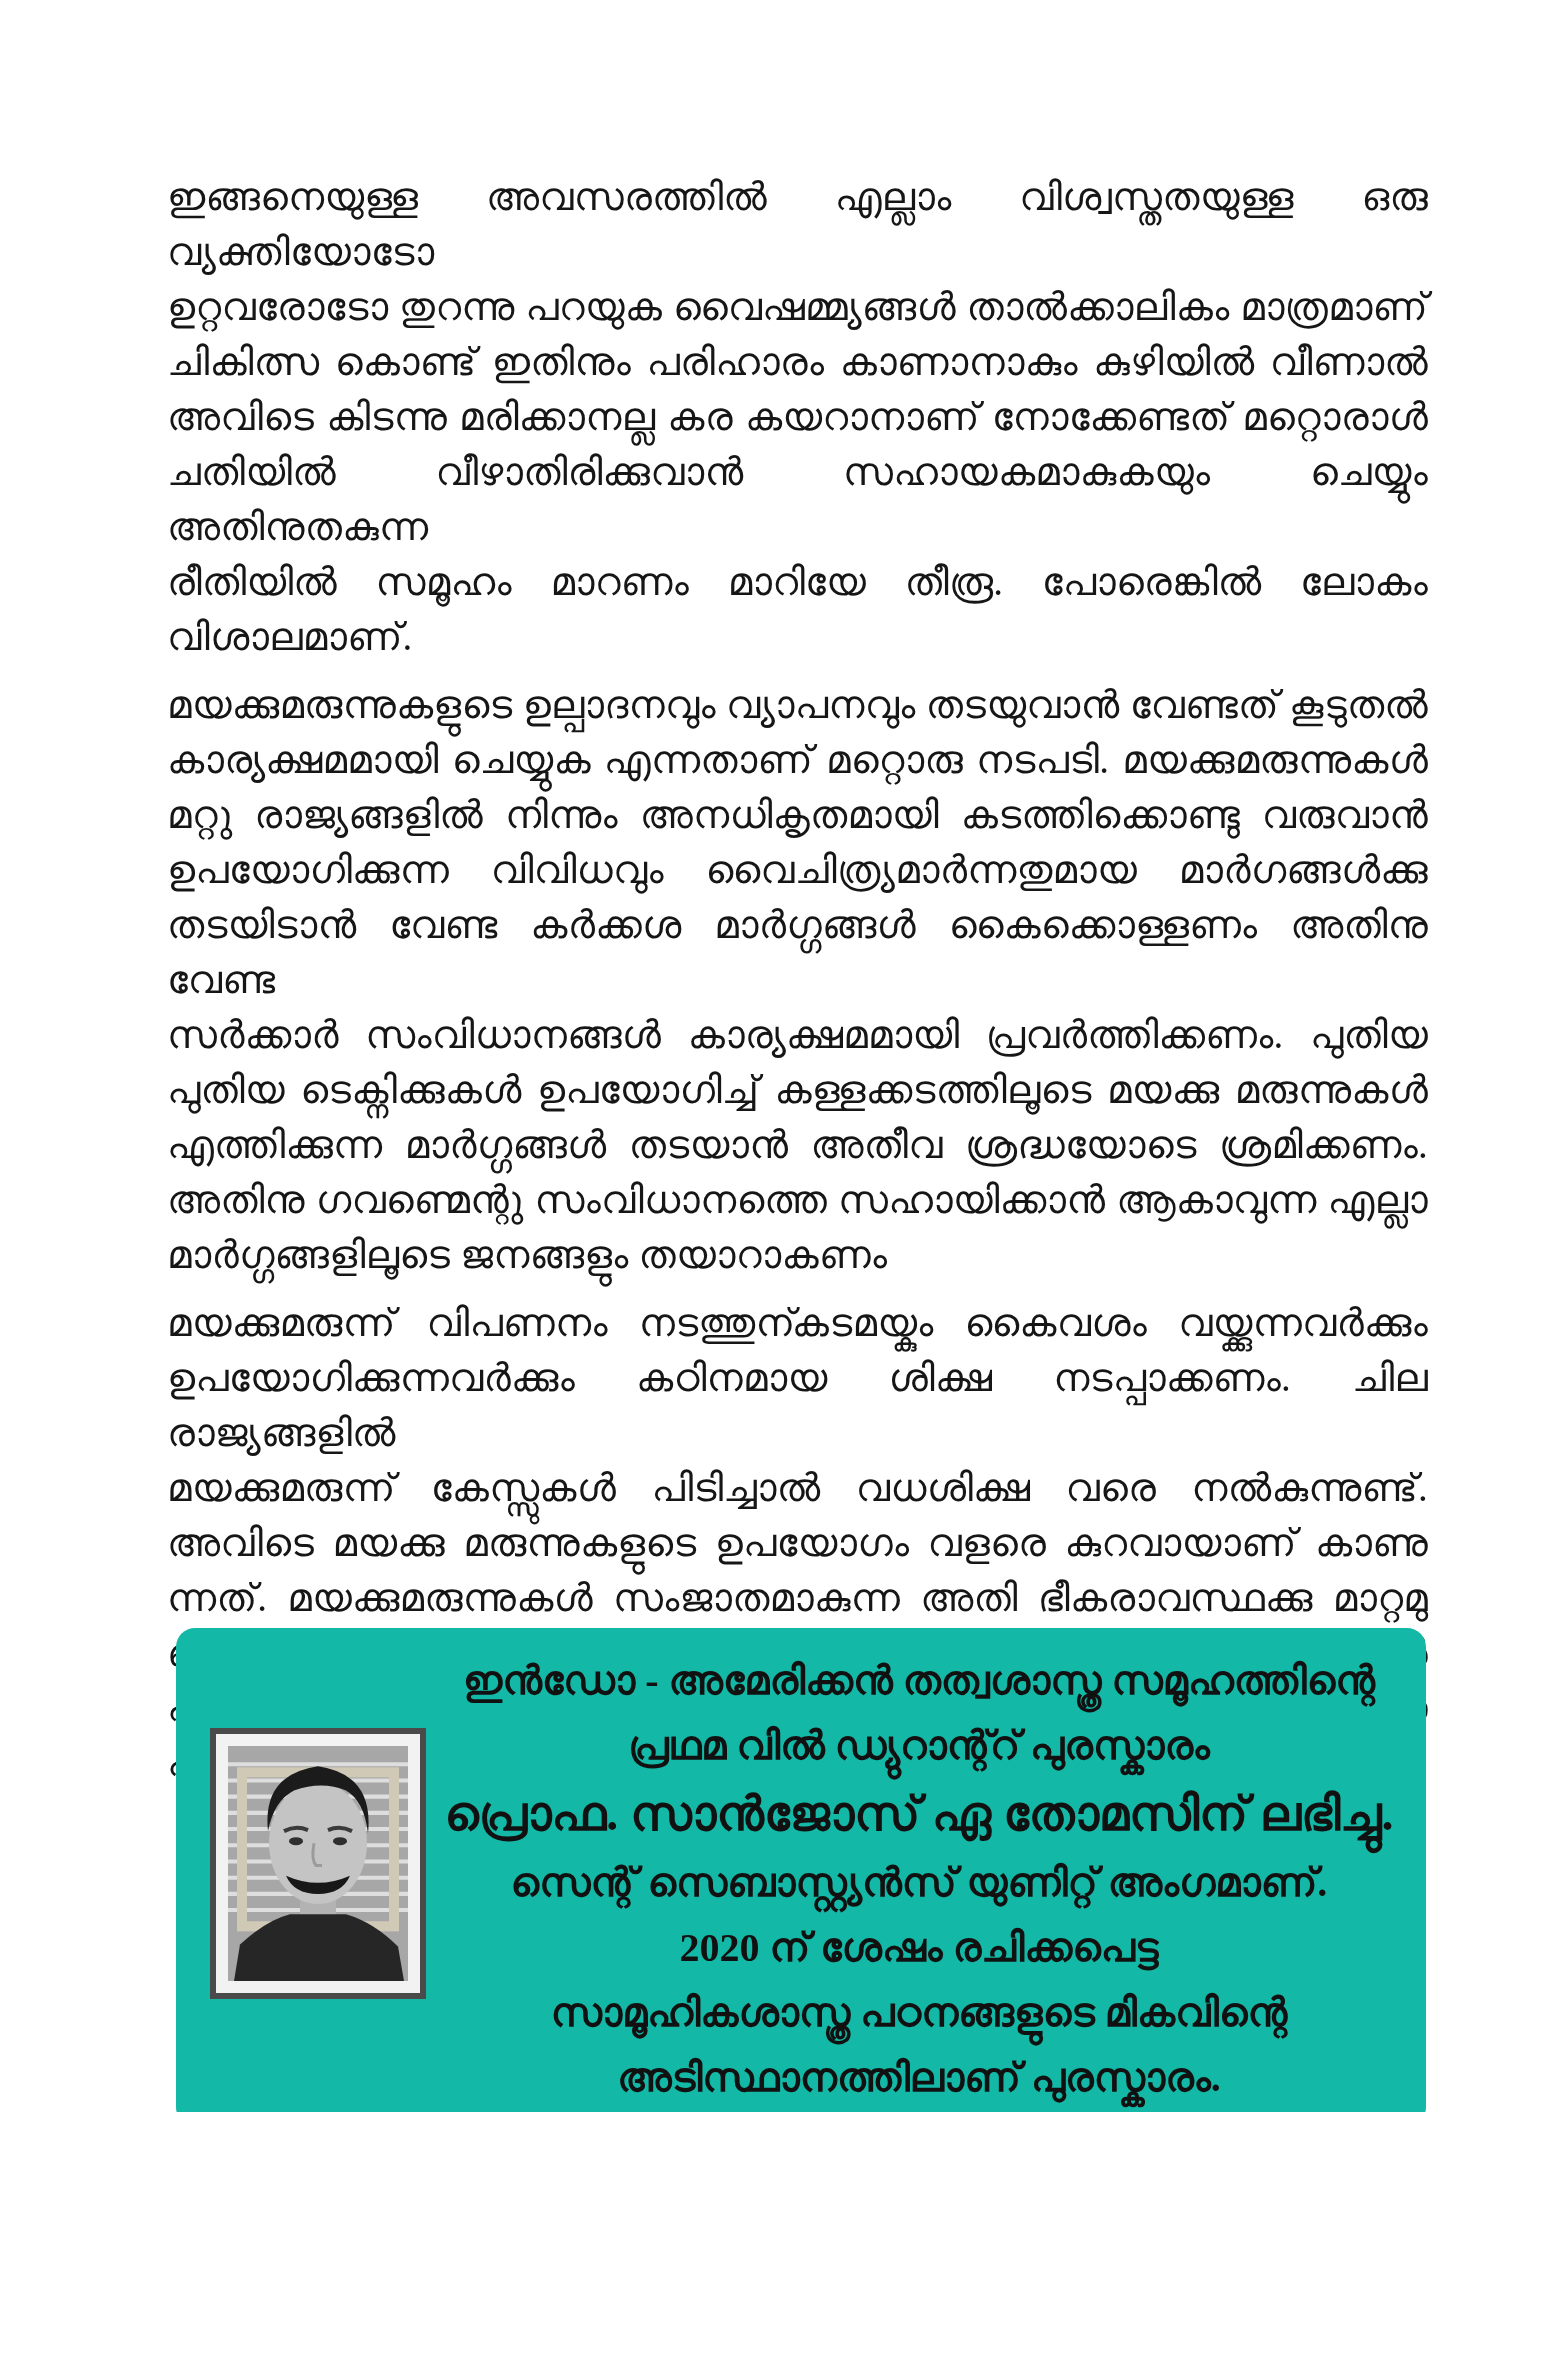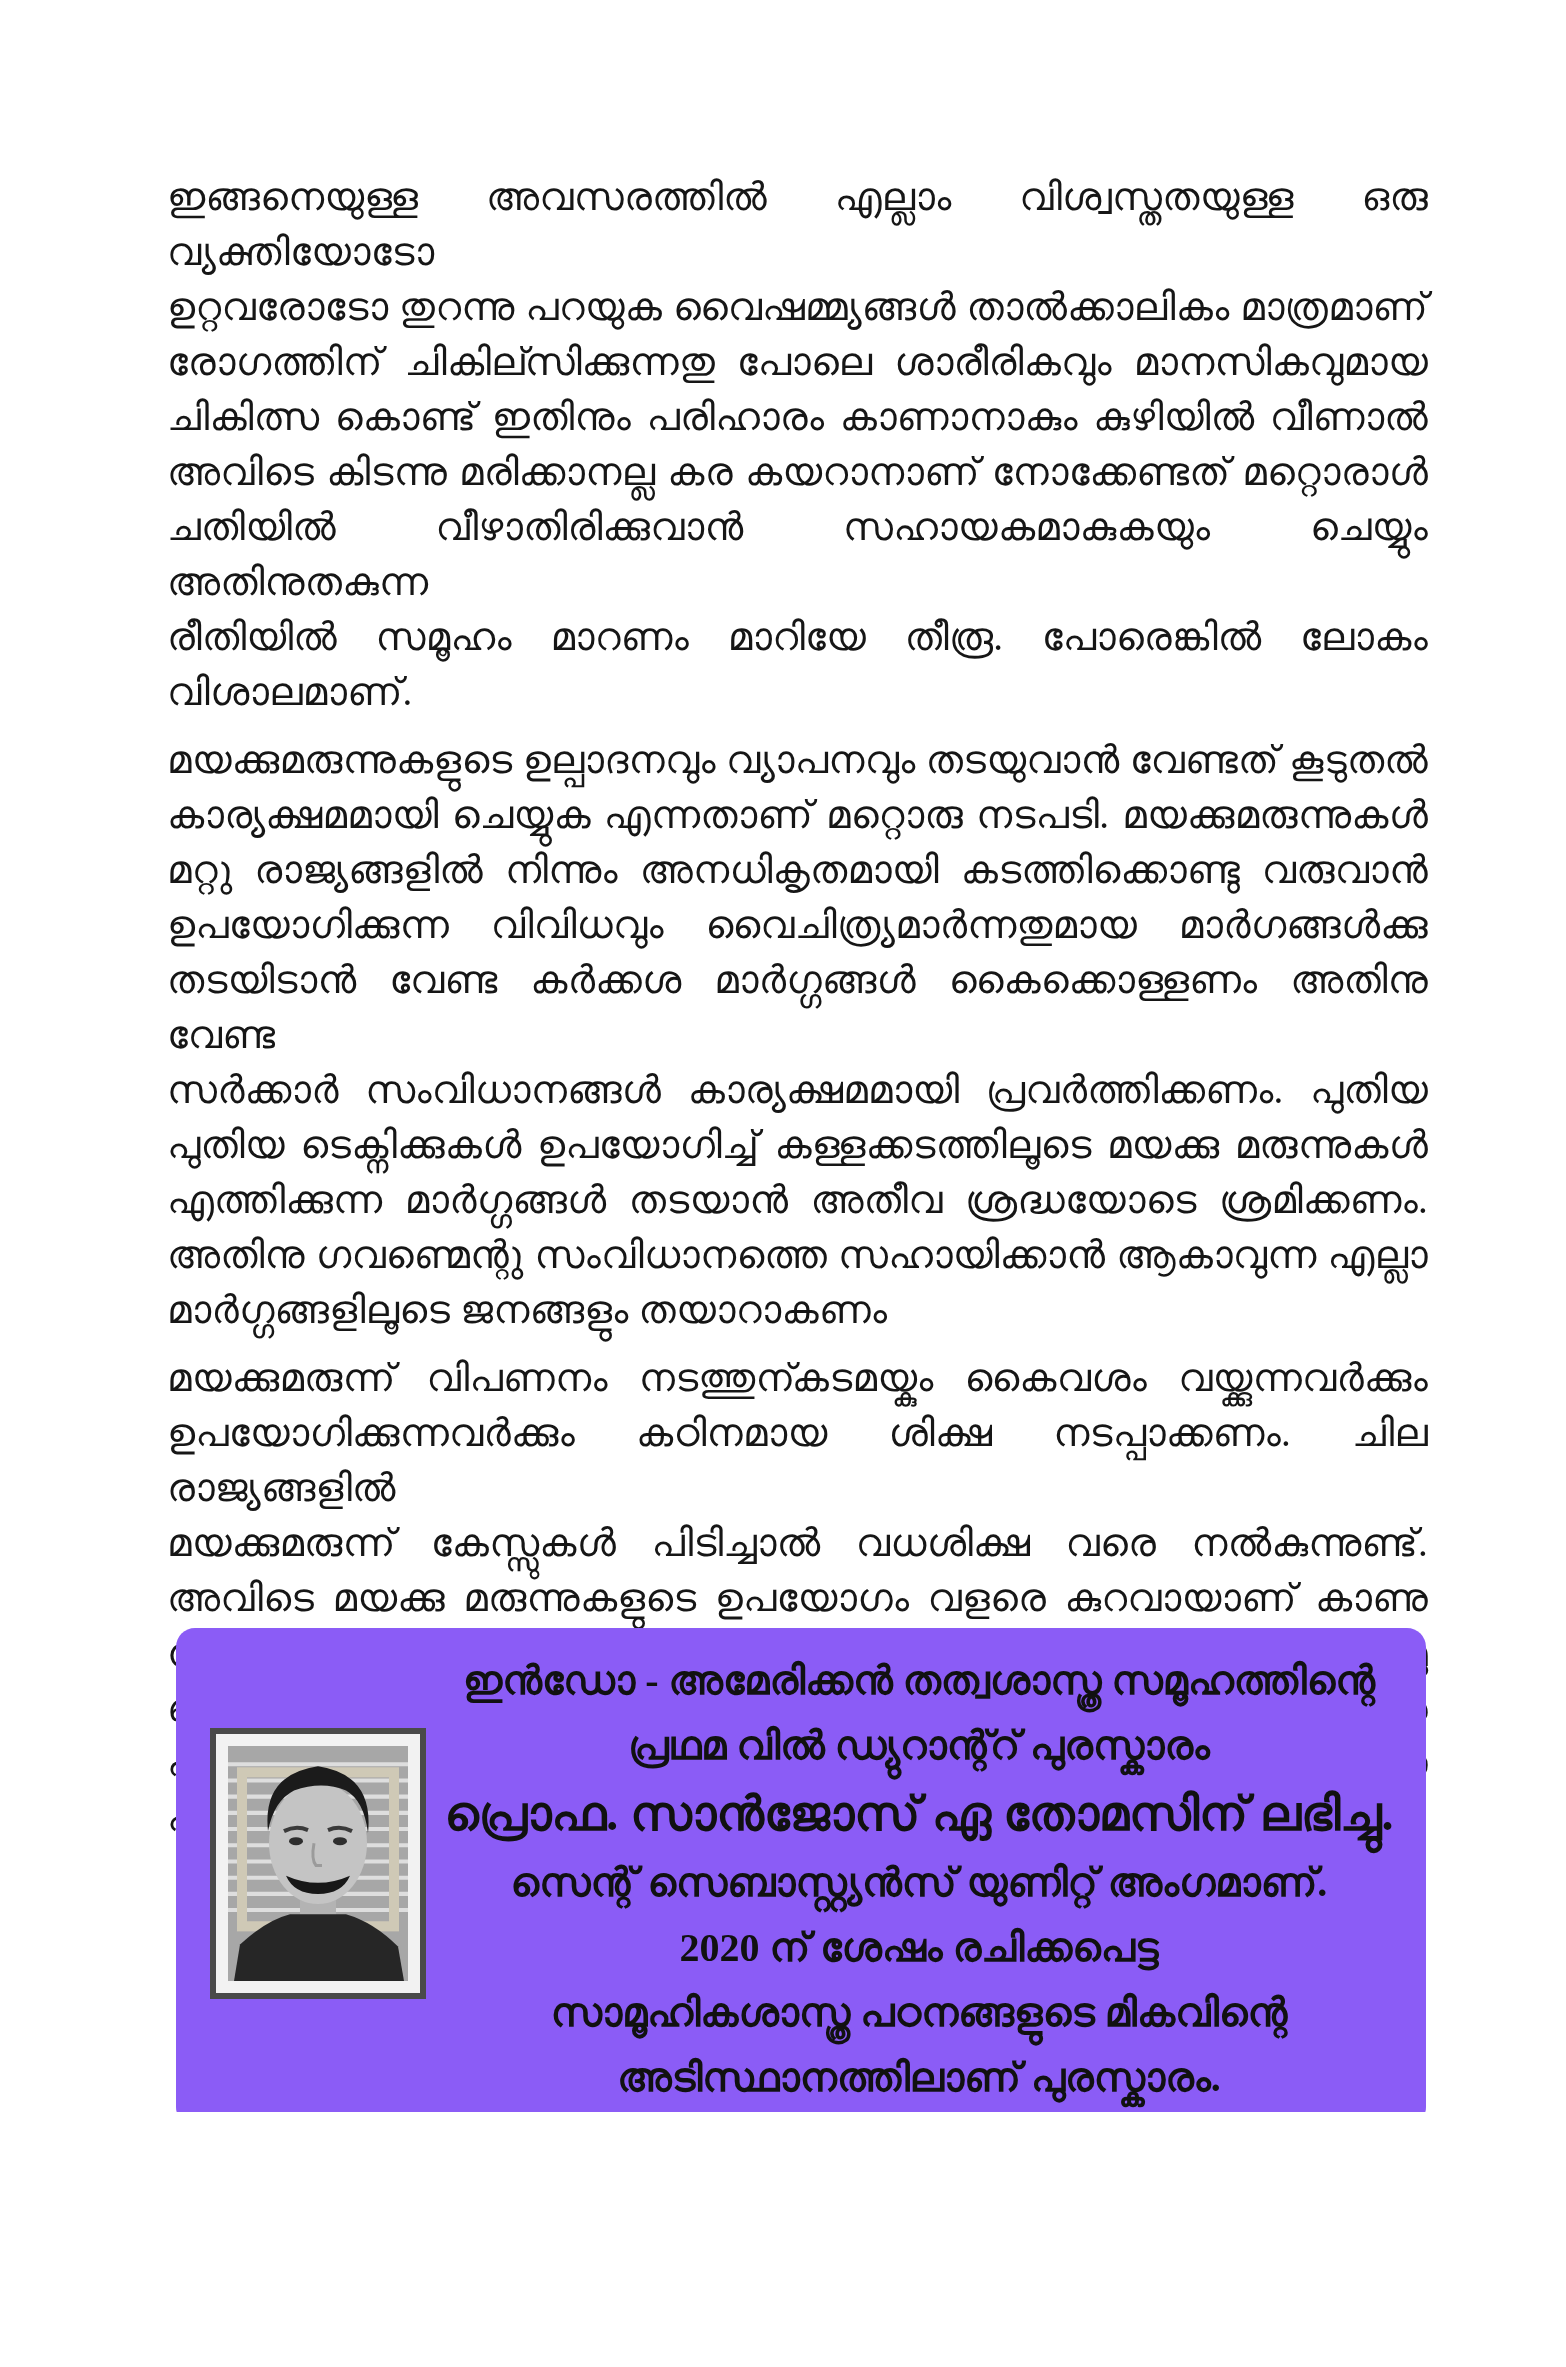--- a/index.html
+++ b/index.html
@@ -27,21 +27,21 @@
     letter-spacing:0.2px;
   }
   .line.last{
     text-align-last:left;
   }
   
   .award-box{
     position:absolute;
     left:176px;top:1628px;
     width:1250px;height:498px;
-    background:#8b5cf6;
+    background:#14b8a6;
     border-radius:19px;
   }
   .photo-frame{
     position:absolute;
     left:34px;top:100px;
     width:216px;height:271px;
     background:#f2f2f2;
     border:6.5px solid #4a4a4a;
     box-sizing:border-box;
     padding:12px;
@@ -103,21 +103,20 @@
 </style>
 </head>
 <body>
 
 <div class="page">
 
   <main class="article" id="article-host">
       <div class="para">
         <div class="line">ഇങ്ങനെയുള്ള അവസരത്തിൽ എല്ലാം വിശ്വസ്തതയുള്ള ഒരു വ്യക്തിയോടോ</div>
         <div class="line">ഉറ്റവരോടോ തുറന്നു പറയുക വൈഷമ്മ്യങ്ങൾ താൽക്കാലികം മാത്രമാണ്</div>
-        <div class="line">രോഗത്തിന് ചികില്സിക്കുന്നതു പോലെ ശാരീരികവും മാനസികവുമായ</div>
         <div class="line">ചികിത്സ കൊണ്ട് ഇതിനും പരിഹാരം കാണാനാകും കുഴിയിൽ വീണാൽ</div>
         <div class="line">അവിടെ കിടന്നു മരിക്കാനല്ല കര കയറാനാണ് നോക്കേണ്ടത് മറ്റൊരാൾ</div>
         <div class="line">ചതിയിൽ വീഴാതിരിക്കുവാൻ സഹായകമാകുകയും ചെയ്യും അതിനുതകുന്ന</div>
         <div class="line last">രീതിയിൽ സമൂഹം മാറണം മാറിയേ തീരൂ. പോരെങ്കിൽ ലോകം വിശാലമാണ്.</div>
       </div>
       <div class="para">
         <div class="line">മയക്കുമരുന്നുകളുടെ ഉല്പാദനവും വ്യാപനവും തടയുവാൻ വേണ്ടത് കൂടുതൽ</div>
         <div class="line">കാര്യക്ഷമമായി ചെയ്യുക എന്നതാണ് മറ്റൊരു നടപടി.  മയക്കുമരുന്നുകൾ</div>
         <div class="line">മറ്റു രാജ്യങ്ങളിൽ നിന്നും അനധികൃതമായി  കടത്തിക്കൊണ്ടു വരുവാൻ</div>
         <div class="line">ഉപയോഗിക്കുന്ന വിവിധവും വൈചിത്ര്യമാർന്നതുമായ മാർഗങ്ങൾക്കു</div>

